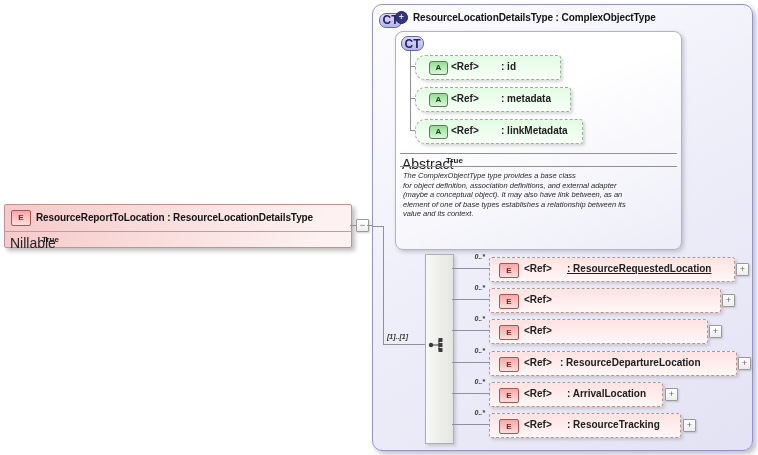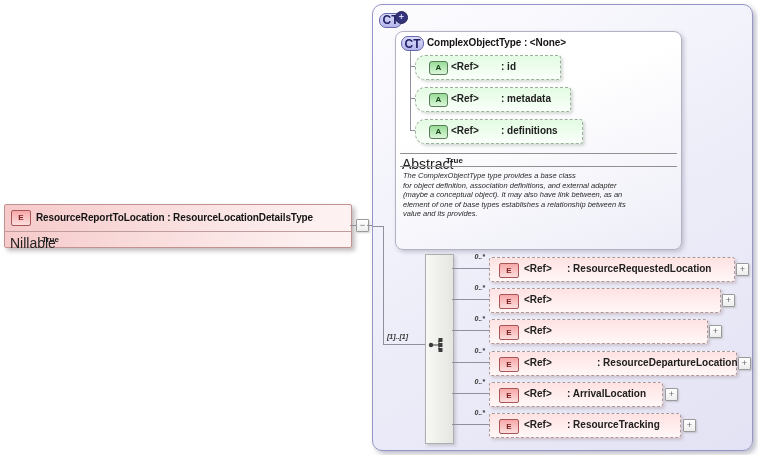--- a/index.html
+++ b/index.html
@@ -102,57 +102,57 @@
 <div class="abs hline" style="left:350px;top:225px;width:7px;height:1px;"></div>
 <div class="abs toggle-box" style="left:356px;top:219px;">−</div>
 <div class="abs hline" style="left:367px;top:225px;width:6px;height:1px;"></div>
 
 <div class="abs type-container">
 
   <span class="abs" style="left:6px;top:5px;">
     <span class="ct-icon">CT</span>
     <span class="plus-badge">+</span>
   </span>
+  <span class="abs box-title" style="left:40px;top:7px;">ResourceLocationDetailsType : ComplexObjectType</span>
 
   <div class="abs base-box">
     <span class="ct-icon abs" style="left:5px;top:4px;">CT</span>
-    <span class="abs box-title" style="left:31px;top:5px;">ComplexObjectType : &lt;None&gt;</span>
 
     <div class="abs vline" style="left:14px;top:19px;width:1px;height:79px;"></div>
     <div class="abs hline" style="left:14px;top:34px;width:6px;height:1px;"></div>
     <div class="abs hline" style="left:14px;top:66px;width:6px;height:1px;"></div>
     <div class="abs hline" style="left:14px;top:98px;width:6px;height:1px;"></div>
 
     <div class="abs attr-row" style="left:19px;top:23px;width:144px;">
       <span class="a-icon">A</span>
       <span class="ref-label" style="left:35px;">&lt;Ref&gt;</span>
       <span class="ref-label" style="left:85px;">: id</span>
     </div>
     <div class="abs attr-row" style="left:19px;top:55px;width:154px;">
       <span class="a-icon">A</span>
       <span class="ref-label" style="left:35px;">&lt;Ref&gt;</span>
       <span class="ref-label" style="left:85px;">: metadata</span>
     </div>
     <div class="abs attr-row" style="left:19px;top:87px;width:166px;">
       <span class="a-icon">A</span>
       <span class="ref-label" style="left:35px;">&lt;Ref&gt;</span>
-      <span class="ref-label" style="left:85px;">: definitions</span>
+      <span class="ref-label" style="left:85px;">: linkMetadata</span>
     </div>
 
     <div class="abs divider" style="left:4px;top:121px;width:277px;"></div>
     <span class="abs prop-label" style="left:6px;top:124px;">Abstract</span>
     <span class="abs prop-value" style="left:50px;top:124px;">True</span>
     <div class="abs divider" style="left:4px;top:134px;width:277px;"></div>
 
     <div class="abs" style="left:7px;top:139px;width:274px;">
       <div class="desc">The ComplexObjectType type provides a base class</div>
       <div class="desc">for object definition, association definitions, and external adapter</div>
       <div class="desc">(maybe a conceptual object). It may also have link between, as an</div>
       <div class="desc">element of one of base types establishes a relationship between its</div>
-      <div class="desc">value and its provides.</div>
+      <div class="desc">value and its context.</div>
     </div>
   </div>
 
   <div class="abs hline" style="left:0;top:221px;width:10px;height:1px;"></div>
   <div class="abs vline" style="left:10px;top:221px;width:1px;height:119px;"></div>
   <div class="abs hline" style="left:10px;top:339px;width:42px;height:1px;"></div>
   <span class="abs card-label" style="left:14px;top:328px;">[1]..[1]</span>
 
   <div class="abs seq-bar"></div>
   <svg class="abs" style="left:55px;top:332px;" width="20" height="16" viewBox="0 0 20 16">
@@ -173,40 +173,40 @@
   <span class="abs occurs" style="left:84px;top:248px;">0..*</span>
   <span class="abs occurs" style="left:84px;top:279px;">0..*</span>
   <span class="abs occurs" style="left:84px;top:310px;">0..*</span>
   <span class="abs occurs" style="left:84px;top:342px;">0..*</span>
   <span class="abs occurs" style="left:84px;top:373px;">0..*</span>
   <span class="abs occurs" style="left:84px;top:404px;">0..*</span>
 
   <div class="abs elem-row" style="left:116px;top:252px;width:244px;">
     <span class="e-icon">E</span>
     <span class="ref-label" style="left:34px;">&lt;Ref&gt;</span>
-    <span class="ref-label" style="left:77px;">: ResourceRequestedLocation</span>
+    <span class="ref-label" style="left:77px;text-decoration:underline;">: ResourceRequestedLocation</span>
   </div>
   <div class="abs toggle-box" style="left:363px;top:258px;">+</div>
 
   <div class="abs elem-row" style="left:116px;top:283px;width:230px;">
     <span class="e-icon">E</span>
     <span class="ref-label" style="left:34px;">&lt;Ref&gt;</span>
   </div>
   <div class="abs toggle-box" style="left:349px;top:289px;">+</div>
 
   <div class="abs elem-row" style="left:116px;top:314px;width:217px;">
     <span class="e-icon">E</span>
     <span class="ref-label" style="left:34px;">&lt;Ref&gt;</span>
   </div>
   <div class="abs toggle-box" style="left:336px;top:320px;">+</div>
 
   <div class="abs elem-row" style="left:116px;top:346px;width:246px;">
     <span class="e-icon">E</span>
     <span class="ref-label" style="left:34px;">&lt;Ref&gt;</span>
-    <span class="ref-label" style="left:70px;margin-left:37px;">: ResourceDepartureLocation</span>
+    <span class="ref-label" style="left:70px;">: ResourceDepartureLocation</span>
   </div>
   <div class="abs toggle-box" style="left:365px;top:352px;">+</div>
 
   <div class="abs elem-row" style="left:116px;top:377px;width:172px;">
     <span class="e-icon">E</span>
     <span class="ref-label" style="left:34px;">&lt;Ref&gt;</span>
     <span class="ref-label" style="left:77px;">: ArrivalLocation</span>
   </div>
   <div class="abs toggle-box" style="left:292px;top:383px;">+</div>
 

